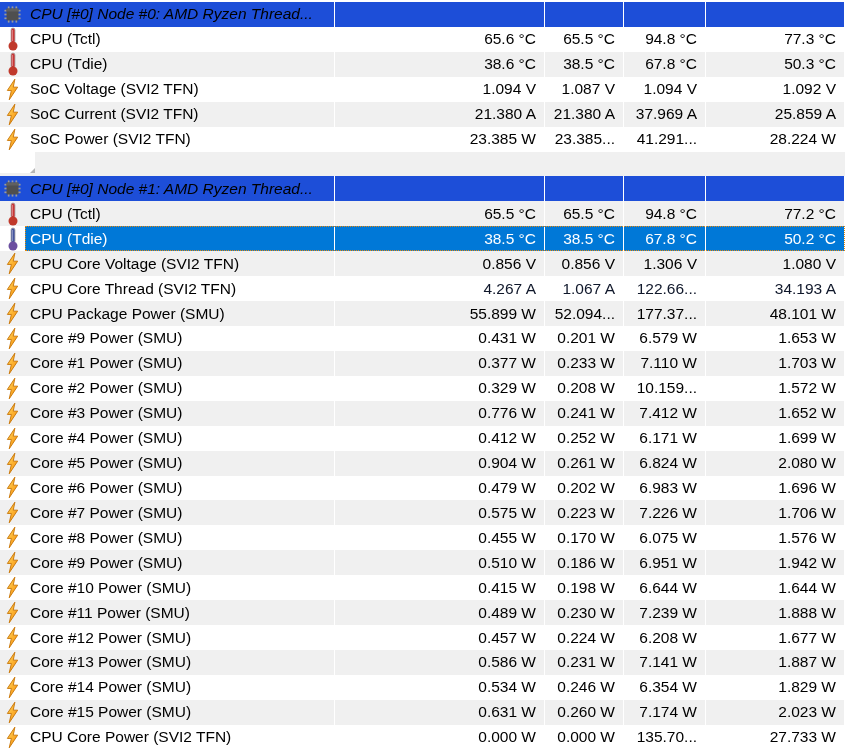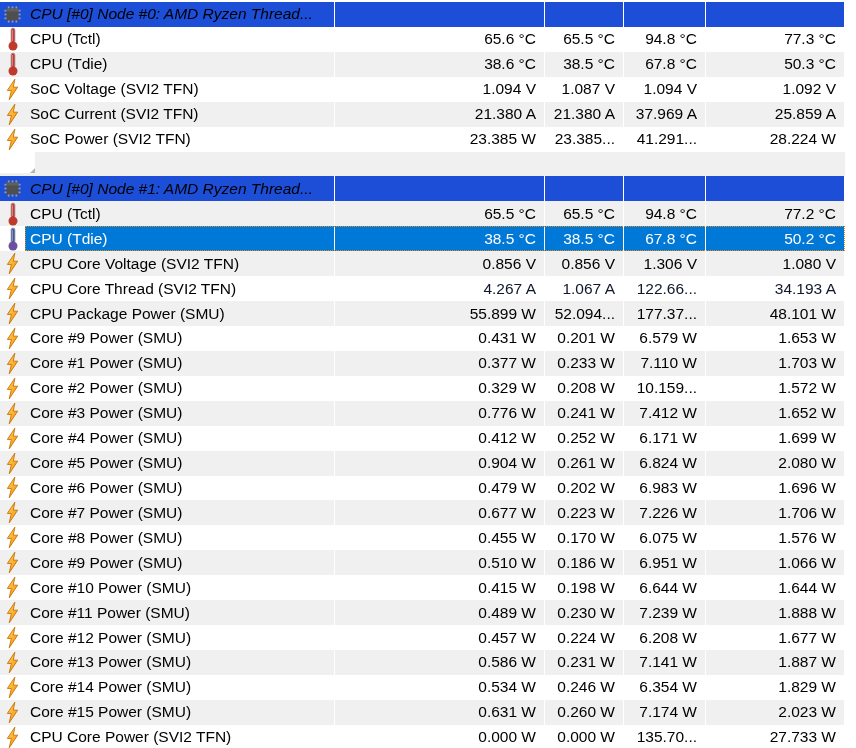--- a/index.html
+++ b/index.html
@@ -346,21 +346,21 @@
         <div class="cell val">6.983 W</div>
         <div class="cell val">1.696 W</div>
       </div>
       <div class="row stripe">
         <div class="cell icon">
           <svg width="15" height="23" viewBox="0 0 16 24">
             <path d="M10.5 1 L2.5 13 L6.8 13 L4.5 23 L13.5 9.5 L8.8 9.5 Z" fill="url(#boltg)" stroke="#c9760a" stroke-width="1" stroke-linejoin="round"></path>
           </svg>
         </div>
         <div class="cell label">Core #7 Power (SMU)</div>
-        <div class="cell val">0.677 W</div>
+        <div class="cell val">0.575 W</div>
         <div class="cell val">0.223 W</div>
         <div class="cell val">7.226 W</div>
         <div class="cell val">1.706 W</div>
       </div>
       <div class="row">
         <div class="cell icon">
           <svg width="15" height="23" viewBox="0 0 16 24">
             <path d="M10.5 1 L2.5 13 L6.8 13 L4.5 23 L13.5 9.5 L8.8 9.5 Z" fill="url(#boltg)" stroke="#c9760a" stroke-width="1" stroke-linejoin="round"></path>
           </svg>
         </div>
@@ -373,21 +373,21 @@
       <div class="row stripe">
         <div class="cell icon">
           <svg width="15" height="23" viewBox="0 0 16 24">
             <path d="M10.5 1 L2.5 13 L6.8 13 L4.5 23 L13.5 9.5 L8.8 9.5 Z" fill="url(#boltg)" stroke="#c9760a" stroke-width="1" stroke-linejoin="round"></path>
           </svg>
         </div>
         <div class="cell label">Core #9 Power (SMU)</div>
         <div class="cell val">0.510 W</div>
         <div class="cell val">0.186 W</div>
         <div class="cell val">6.951 W</div>
-        <div class="cell val">1.066 W</div>
+        <div class="cell val">1.942 W</div>
       </div>
       <div class="row">
         <div class="cell icon">
           <svg width="15" height="23" viewBox="0 0 16 24">
             <path d="M10.5 1 L2.5 13 L6.8 13 L4.5 23 L13.5 9.5 L8.8 9.5 Z" fill="url(#boltg)" stroke="#c9760a" stroke-width="1" stroke-linejoin="round"></path>
           </svg>
         </div>
         <div class="cell label">Core #10 Power (SMU)</div>
         <div class="cell val">0.415 W</div>
         <div class="cell val">0.198 W</div>

